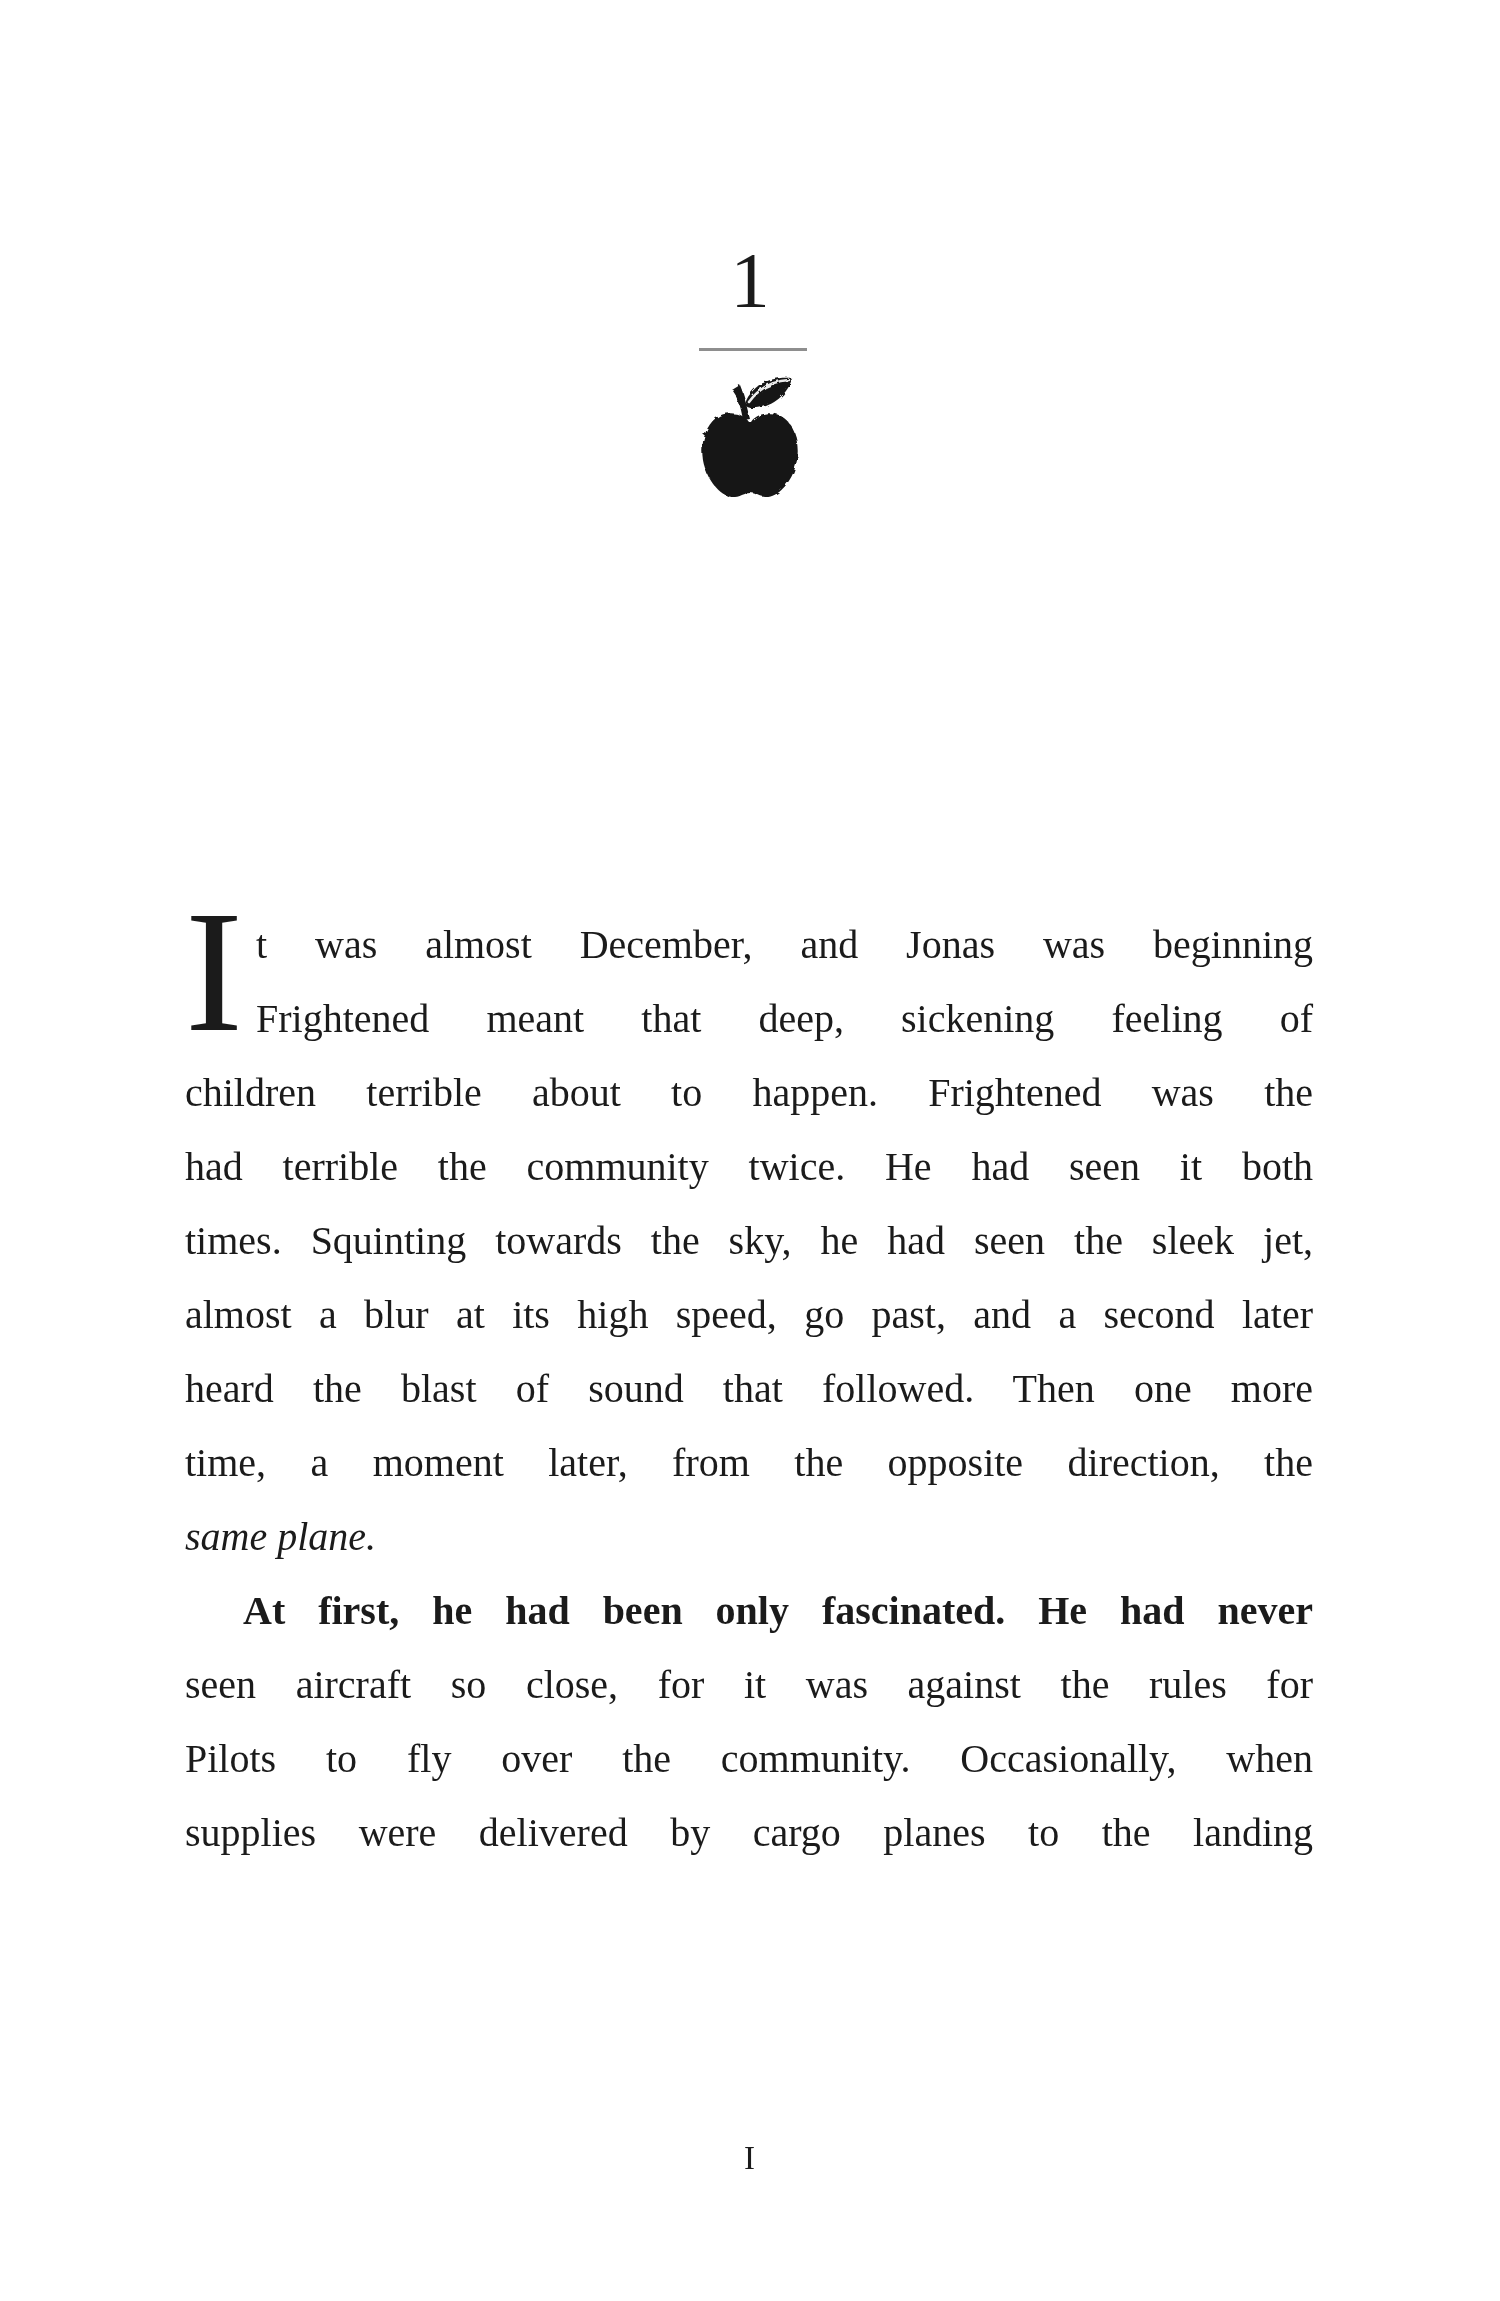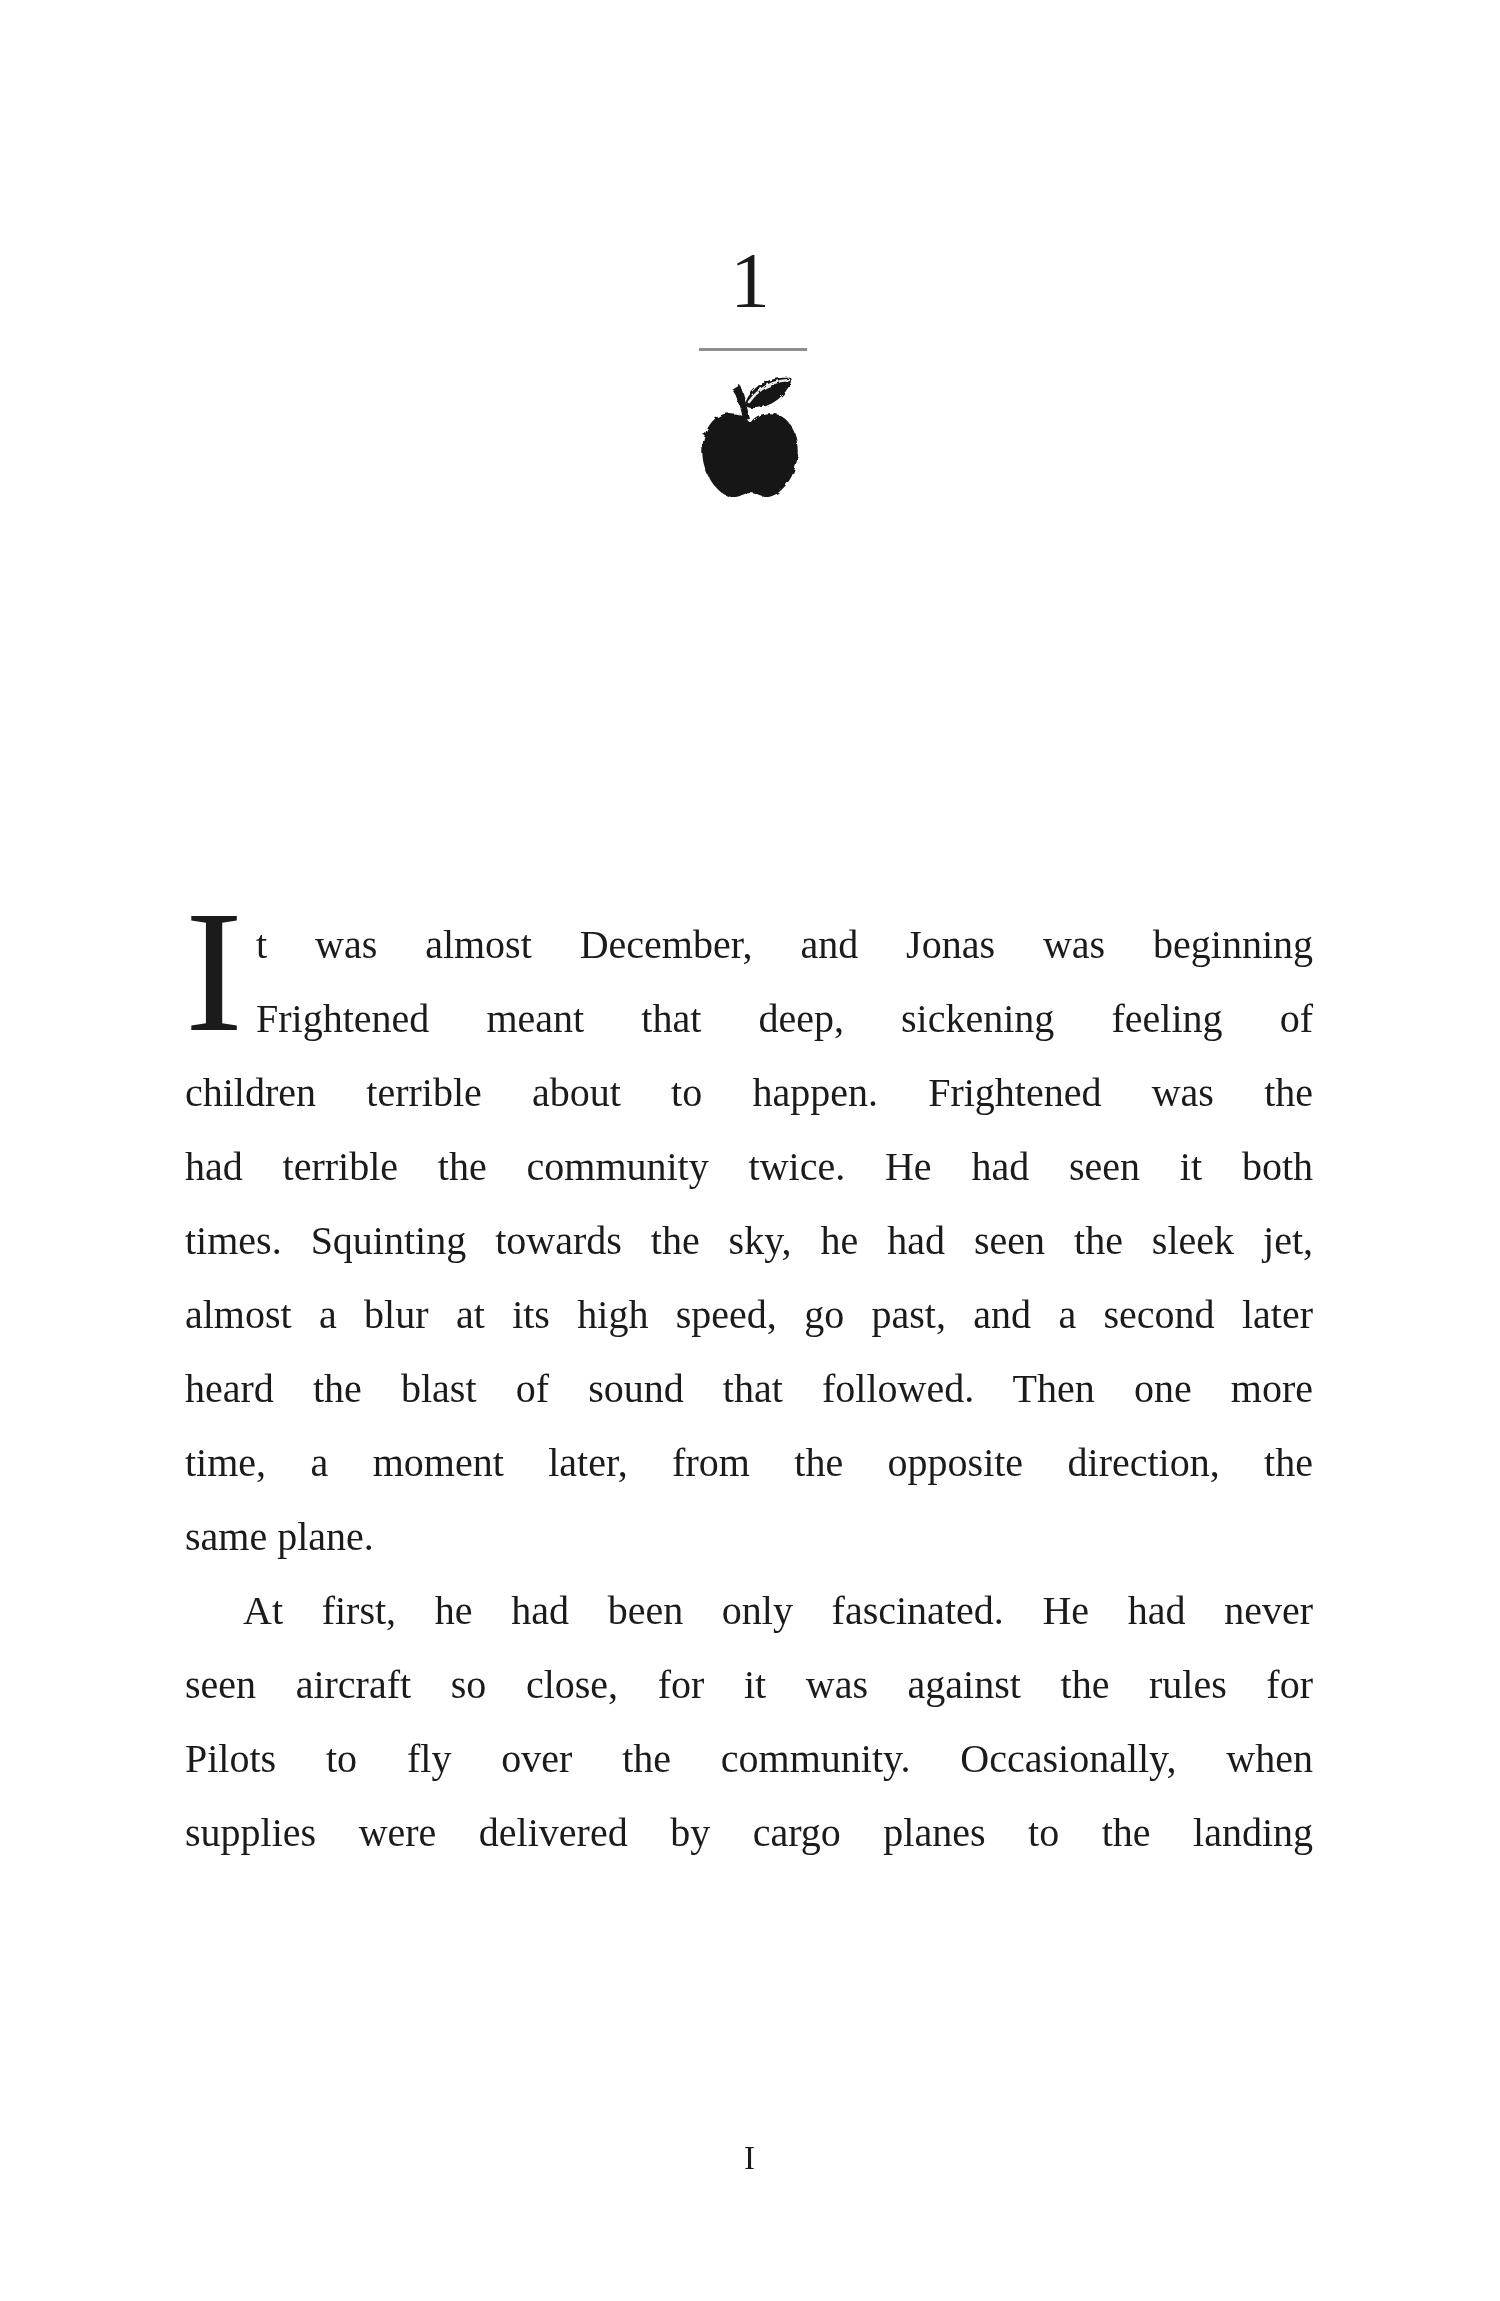--- a/index.html
+++ b/index.html
@@ -64,23 +64,25 @@
     line-height:128px;
     margin:0 13px 0 0;
     color:var(--text);
   }
   .line{
     text-align:justify;
     text-align-last:justify;
   }
   .line.para-end{
     text-align-last:left;
+    font-style:italic;
   }
   .line.indent{
     text-indent:58px;
+    font-weight:bold;
   }
   
   .page-number{
     position:absolute;
     top:2142px; left:0;
     width:100%;
     text-align:center;
     font-size:33px;
     line-height:33px;
     letter-spacing:1px;

